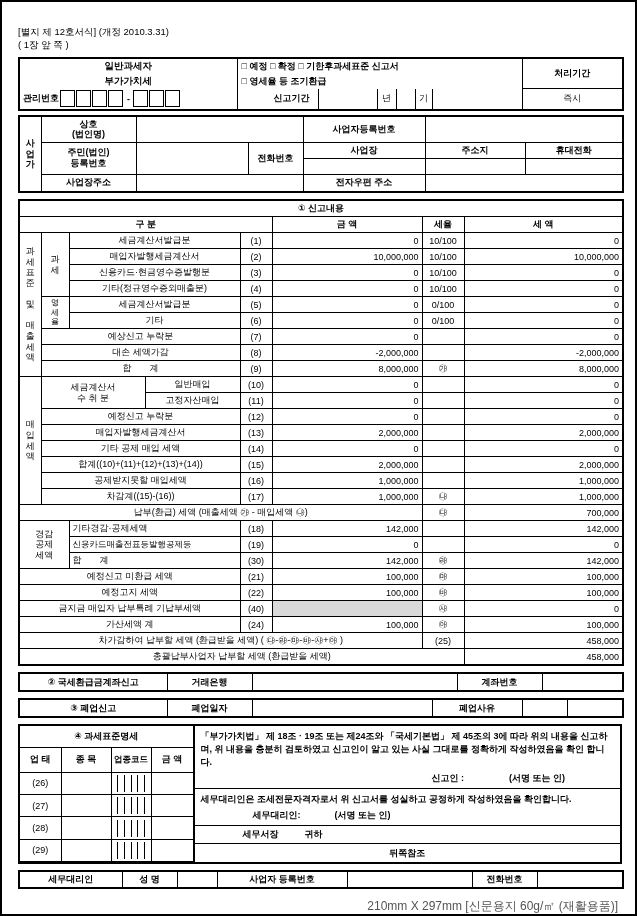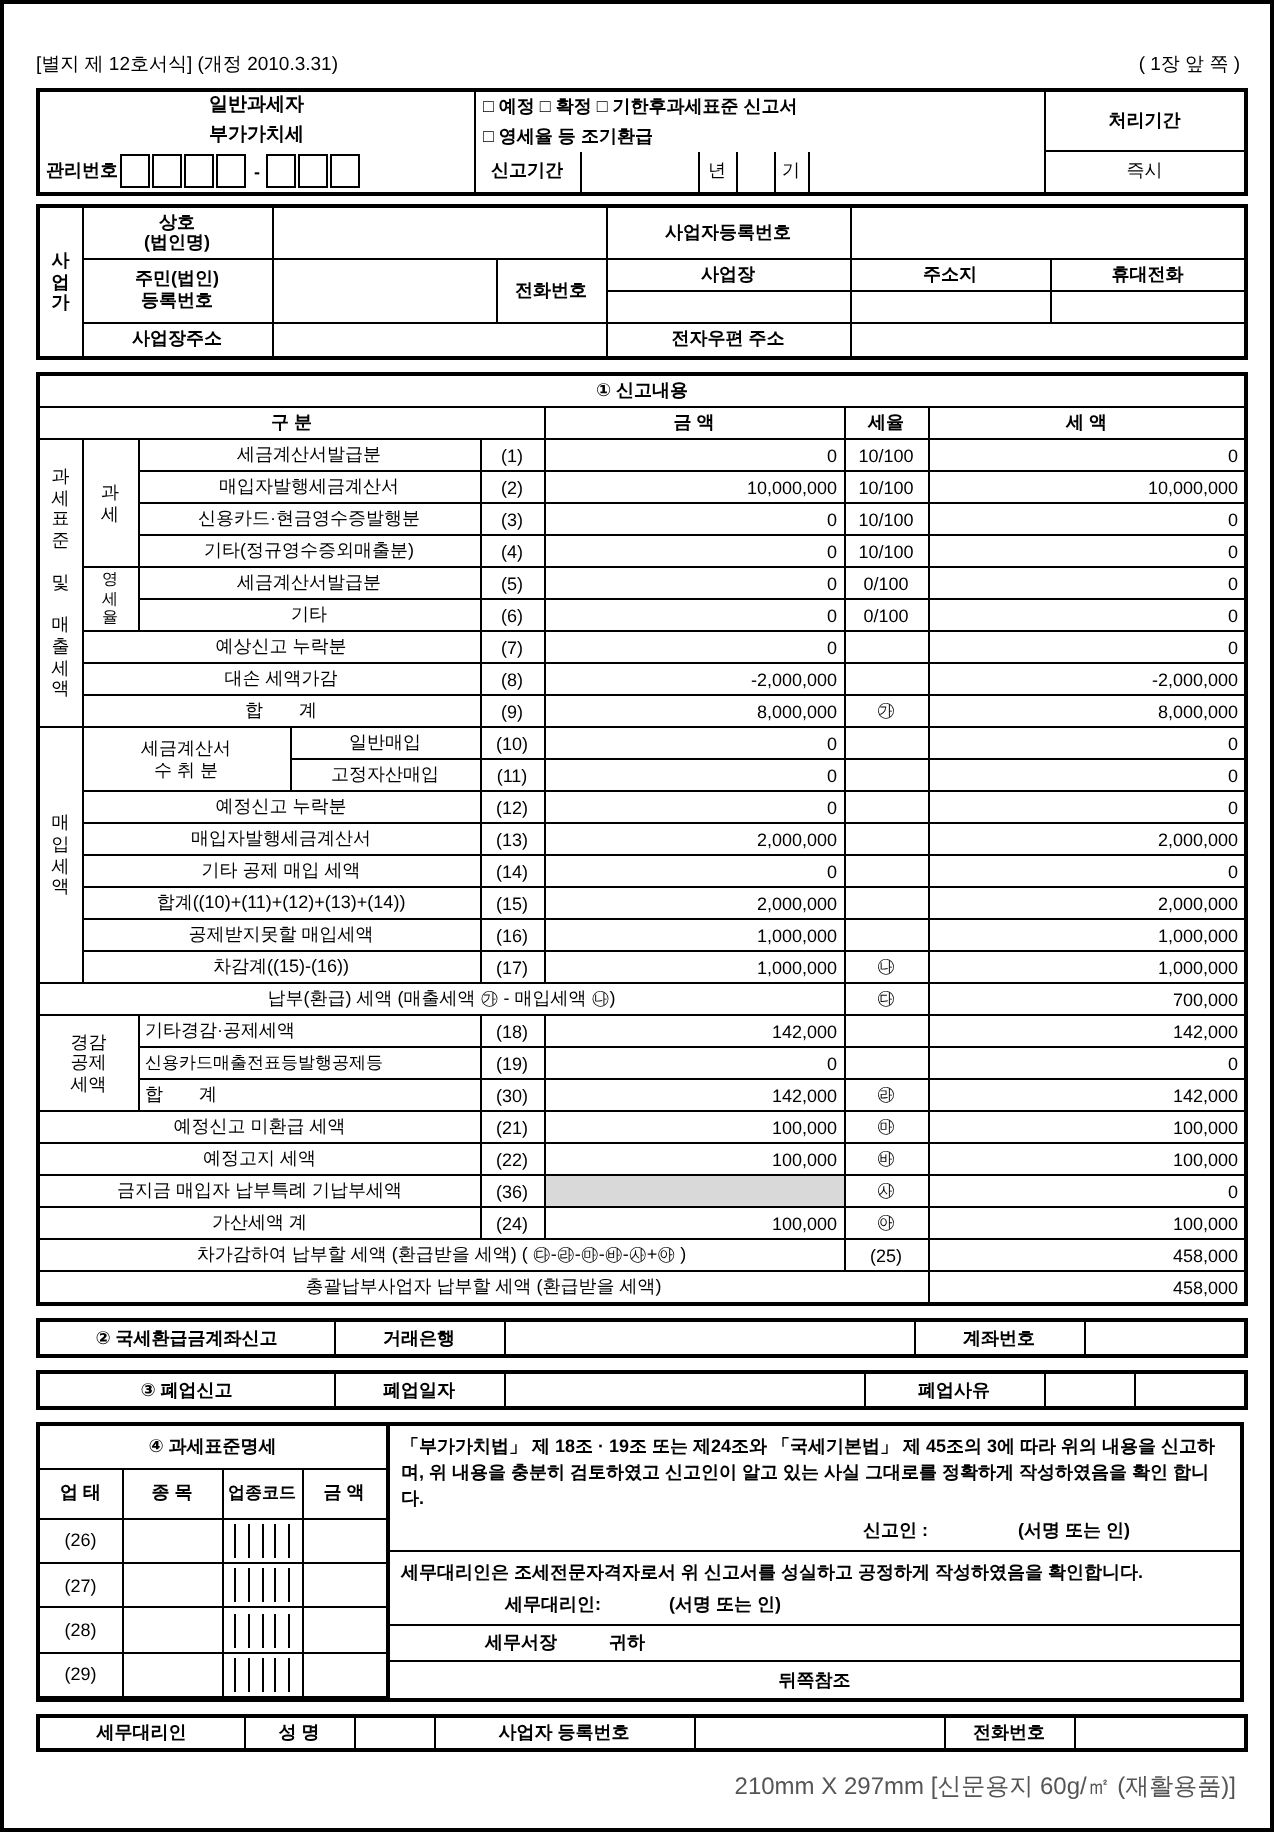--- a/index.html
+++ b/index.html
@@ -3,39 +3,39 @@
 <meta charset="utf-8">
 <style>
   html,body{margin:0;padding:0;background:#fff;}
   body{
     width:637px;height:916px;box-sizing:border-box;
     border:2px solid #000;
     font-family:"Liberation Sans","DejaVu Sans",sans-serif;
     color:#000;overflow:hidden;
   }
   .page{padding:24px 15px 0 16px;}
-  .hdrline{display:flex;justify-content:space-between;font-size:9.5px;margin-bottom:5px;}
+  .hdrline{display:flex;justify-content:space-between;font-size:9.5px;margin-bottom:5px;flex-direction:column;}
   table{border-collapse:collapse;table-layout:fixed;width:604px;}
   table.bx{border:2px solid #000;}
   td{border:1px solid #000;font-size:9px;height:15px;padding:0 3px;overflow:hidden;white-space:nowrap;vertical-align:middle;}
   .c{text-align:center;}
   .num{text-align:right;}
   .l{text-align:left;}
   .b{font-weight:bold;}
   .v{white-space:pre-line;line-height:1.18;text-align:center;padding:0;}
   .grey{background:#d9d9d9;}
   .gap4{height:4px;} .gap6{height:6px;}
   .nbb{border-bottom:none;} .nbt{border-top:none;}
   
   .two-line{text-align:center;font-weight:bold;line-height:1.5;font-size:9.5px;}
   .chk-lines{line-height:1.6;font-size:9px;font-weight:bold;padding-left:4px;}
   .mgmt{display:flex;align-items:center;gap:2px;font-size:9px;font-weight:bold;}
   .mb{width:13px;height:15px;border:1px solid #000;margin-left:-1px;background:#fff;flex:none;}
   .dash{margin:0 2px;}
-  .strip{display:flex;align-items:stretch;height:20px;font-size:9px;}
+  .strip{display:flex;align-items:stretch;height:20px;font-size:9px;margin-left:28px;}
   .strip span{display:flex;align-items:center;justify-content:center;border-right:1px solid #000;}
   .strip .last{border-right:none;flex:1;}
   
   .s4wrap{border:2px solid #000;display:flex;width:604px;box-sizing:border-box;}
   .s4right{flex:1;border-left:1px solid #000;display:flex;flex-direction:column;}
   .para{font-size:9px;font-weight:bold;line-height:1.45;padding:4px 6px 2px 6px;white-space:normal;}
   .signrow{display:flex;align-items:center;font-size:9px;font-weight:bold;}
   .hr{border-top:1px solid #000;}
   .docs{display:flex;border-top:1px solid #000;flex:1;min-height:18px;}
   .docs .dl{width:45%;border-right:1px solid #000;display:flex;align-items:center;justify-content:center;font-size:9px;font-weight:bold;}
@@ -358,21 +358,21 @@
     </tr>
     <tr style="height:15px">
       <td colspan="4" class="c">예정고지 세액</td>
       <td class="c">(22)</td>
       <td class="num">100,000</td>
       <td class="c">㉳</td>
       <td class="num">100,000</td>
     </tr>
     <tr style="height:15px">
       <td colspan="4" class="c">금지금 매입자 납부특례 기납부세액</td>
-      <td class="c">(36)</td>
+      <td class="c">(40)</td>
       <td class="num grey"></td>
       <td class="c">㉴</td>
       <td class="num">0</td>
     </tr>
     <tr style="height:15px">
       <td colspan="4" class="c">가산세액 계</td>
       <td class="c">(24)</td>
       <td class="num">100,000</td>
       <td class="c">㉵</td>
       <td class="num">100,000</td>

